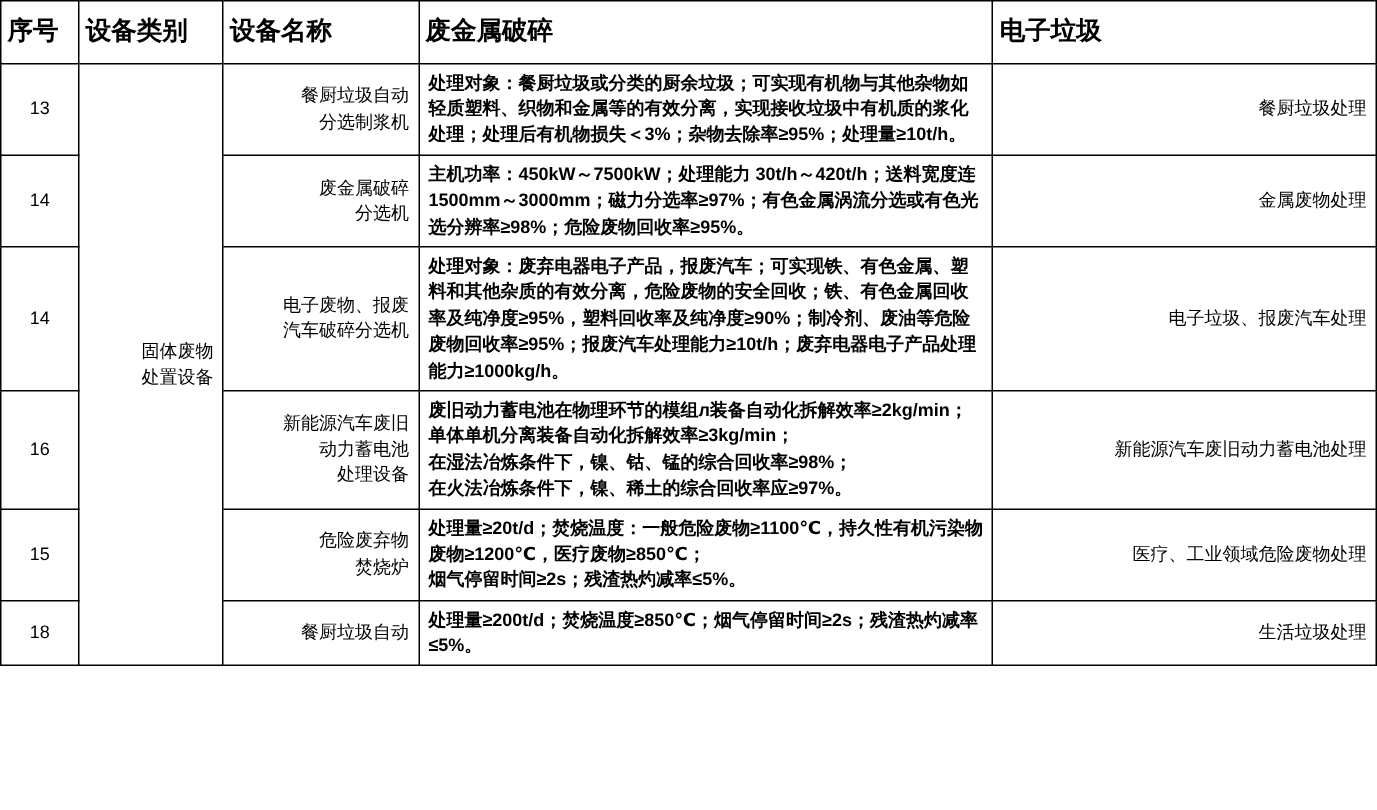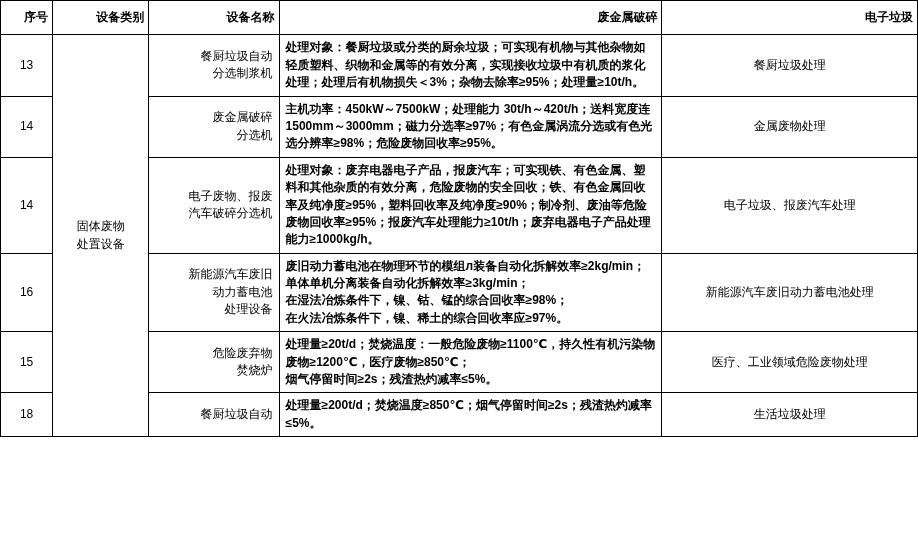--- a/index.html
+++ b/index.html
@@ -21,52 +21,52 @@
   table.spec-table th,
   table.spec-table td {
     border: 1px solid #000000;
     padding: 4px 6px;
     vertical-align: middle;
     font-size: 12px;
     line-height: 1.45;
   }
   table.spec-table thead th {
     font-weight: bold;
-    text-align: right;
-    font-size: 12px;
+    text-align: left;
+    font-size: 17px;
     padding: 8px 4px;
   }
   col.c-no     { width: 52px; }
   col.c-cat    { width: 96px; }
   col.c-name   { width: 130px; }
   col.c-param  { width: 382px; }
   col.c-field  { width: 255px; }
 
   td.no {
     text-align: center;
     font-size: 12px;
   }
   td.cat {
-    text-align: center;
+    text-align: right;
     font-size: 12.5px;
     line-height: 1.6;
   }
   td.name {
     text-align: right;
     font-size: 12.5px;
     line-height: 1.6;
   }
   td.param {
     text-align: left;
     font-size: 12px;
     line-height: 1.5;
     font-weight: bold;
   }
   td.field {
-    text-align: center;
+    text-align: right;
     font-size: 12.5px;
     padding-left: 8px;
   }
   .nowrapcell { white-space: pre-wrap; }
 </style>
 </head>
 <body>
 
 <table class="spec-table">
   <colgroup>

